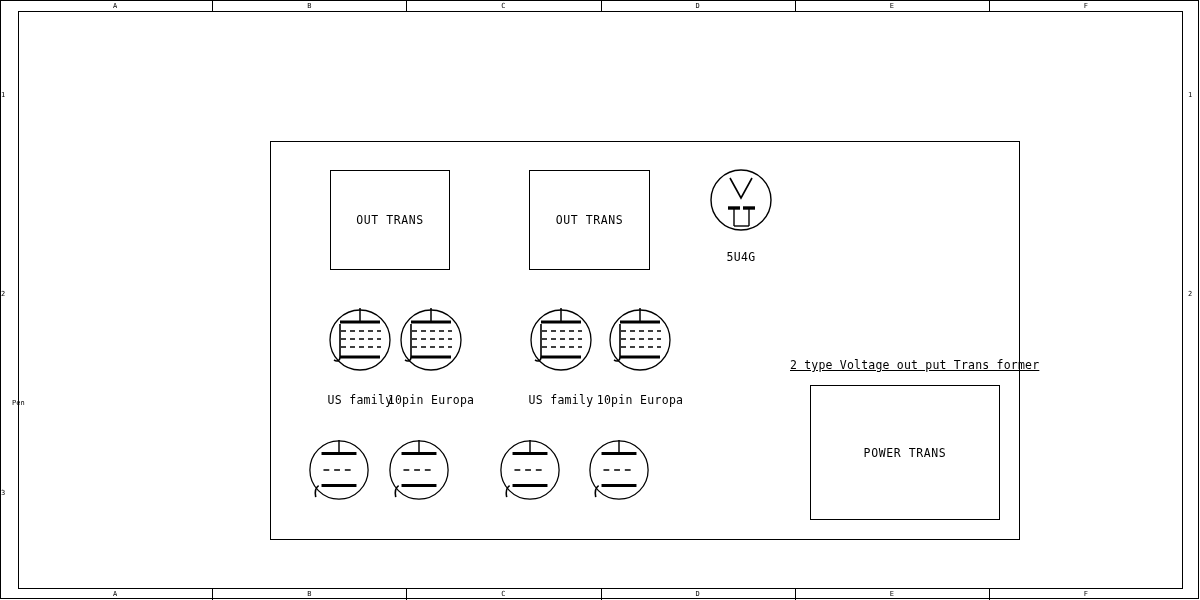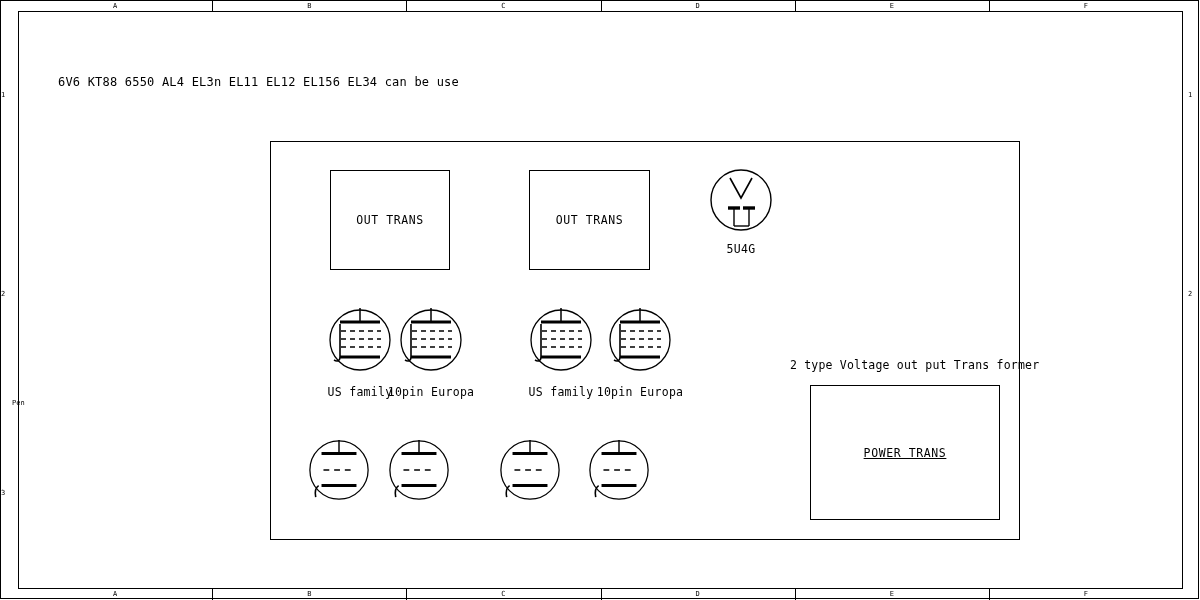--- a/index.html
+++ b/index.html
@@ -51,24 +51,24 @@
   .box{
     position:absolute;border:1.5px solid #000;background:#fff;
     box-sizing:border-box;display:flex;align-items:center;justify-content:center;
   }
   .box-label{font-size:11.5px;letter-spacing:0.6px;white-space:nowrap;}
 
   
   .comp{position:absolute;}
   .comp-caption{
     position:absolute;left:50%;transform:translateX(-50%);
-    font-size:11.5px;white-space:nowrap;letter-spacing:0.3px;
+    font-size:11.5px;white-space:nowrap;letter-spacing:0.3px;margin-top:8px;
   }
   .note{
-    position:absolute;font-size:11.5px;white-space:nowrap;letter-spacing:0.2px;
+    position:absolute;font-size:11.5px;white-space:nowrap;letter-spacing:0.2px;text-decoration:underline;
   }
   svg{display:block;overflow:visible;}
 </style>
 </head>
 <body>
 
 <div id="sheet">
 
   <div class="frame-outer"></div>
   <div class="frame-inner"></div>
@@ -100,21 +100,20 @@
 
   <div id="row-markers">
       <div class="zone-label zone-row" style="left: 1px; top: 91px;">1</div>
       <div class="zone-label zone-row" style="left: 1px; top: 290px;">2</div>
       <div class="zone-label zone-row" style="left: 1px; top: 399px; padding-left: 11px;">Pen</div>
       <div class="zone-label zone-row" style="left: 1px; top: 489px;">3</div>
       <div class="zone-label zone-row" style="left: 1188px; top: 91px;">1</div>
       <div class="zone-label zone-row" style="left: 1188px; top: 290px;">2</div>
     </div>
 
-  <div class="title-sub">6V6 KT88 6550 AL4 EL3n EL11 EL12 EL156 EL34 can be use</div>
 
   <div class="chassis"></div>
 
   <div class="box" style="left:330px;top:170px;width:120px;height:100px;">
     <span class="box-label">OUT TRANS</span>
   </div>
 
   <div class="box" style="left:529px;top:170px;width:121px;height:100px;">
     <span class="box-label">OUT TRANS</span>
   </div>
@@ -229,17 +228,17 @@
           <line x1="16" y1="17" x2="52" y2="17" stroke="#000" stroke-width="3.2"></line>
           <line x1="18" y1="34" x2="50" y2="34" stroke="#000" stroke-width="1.6" stroke-dasharray="6 5"></line>
           <line x1="16" y1="50" x2="52" y2="50" stroke="#000" stroke-width="3.2"></line>
           <path d="M13,50 C10,52 9,57 10,62" fill="none" stroke="#000" stroke-width="1.6"></path>
         </svg>
       </div>
     </div>
 
   <div class="note" style="left:790px;top:358px;">2 type Voltage out put Trans former</div>
 
-  <div class="box" style="left:810px;top:385px;width:190px;height:135px;text-decoration:underline;">
+  <div class="box" style="left:810px;top:385px;width:190px;height:135px;">
     <span class="box-label">POWER TRANS</span>
   </div>
 
 </div>
 
 </body></html>

